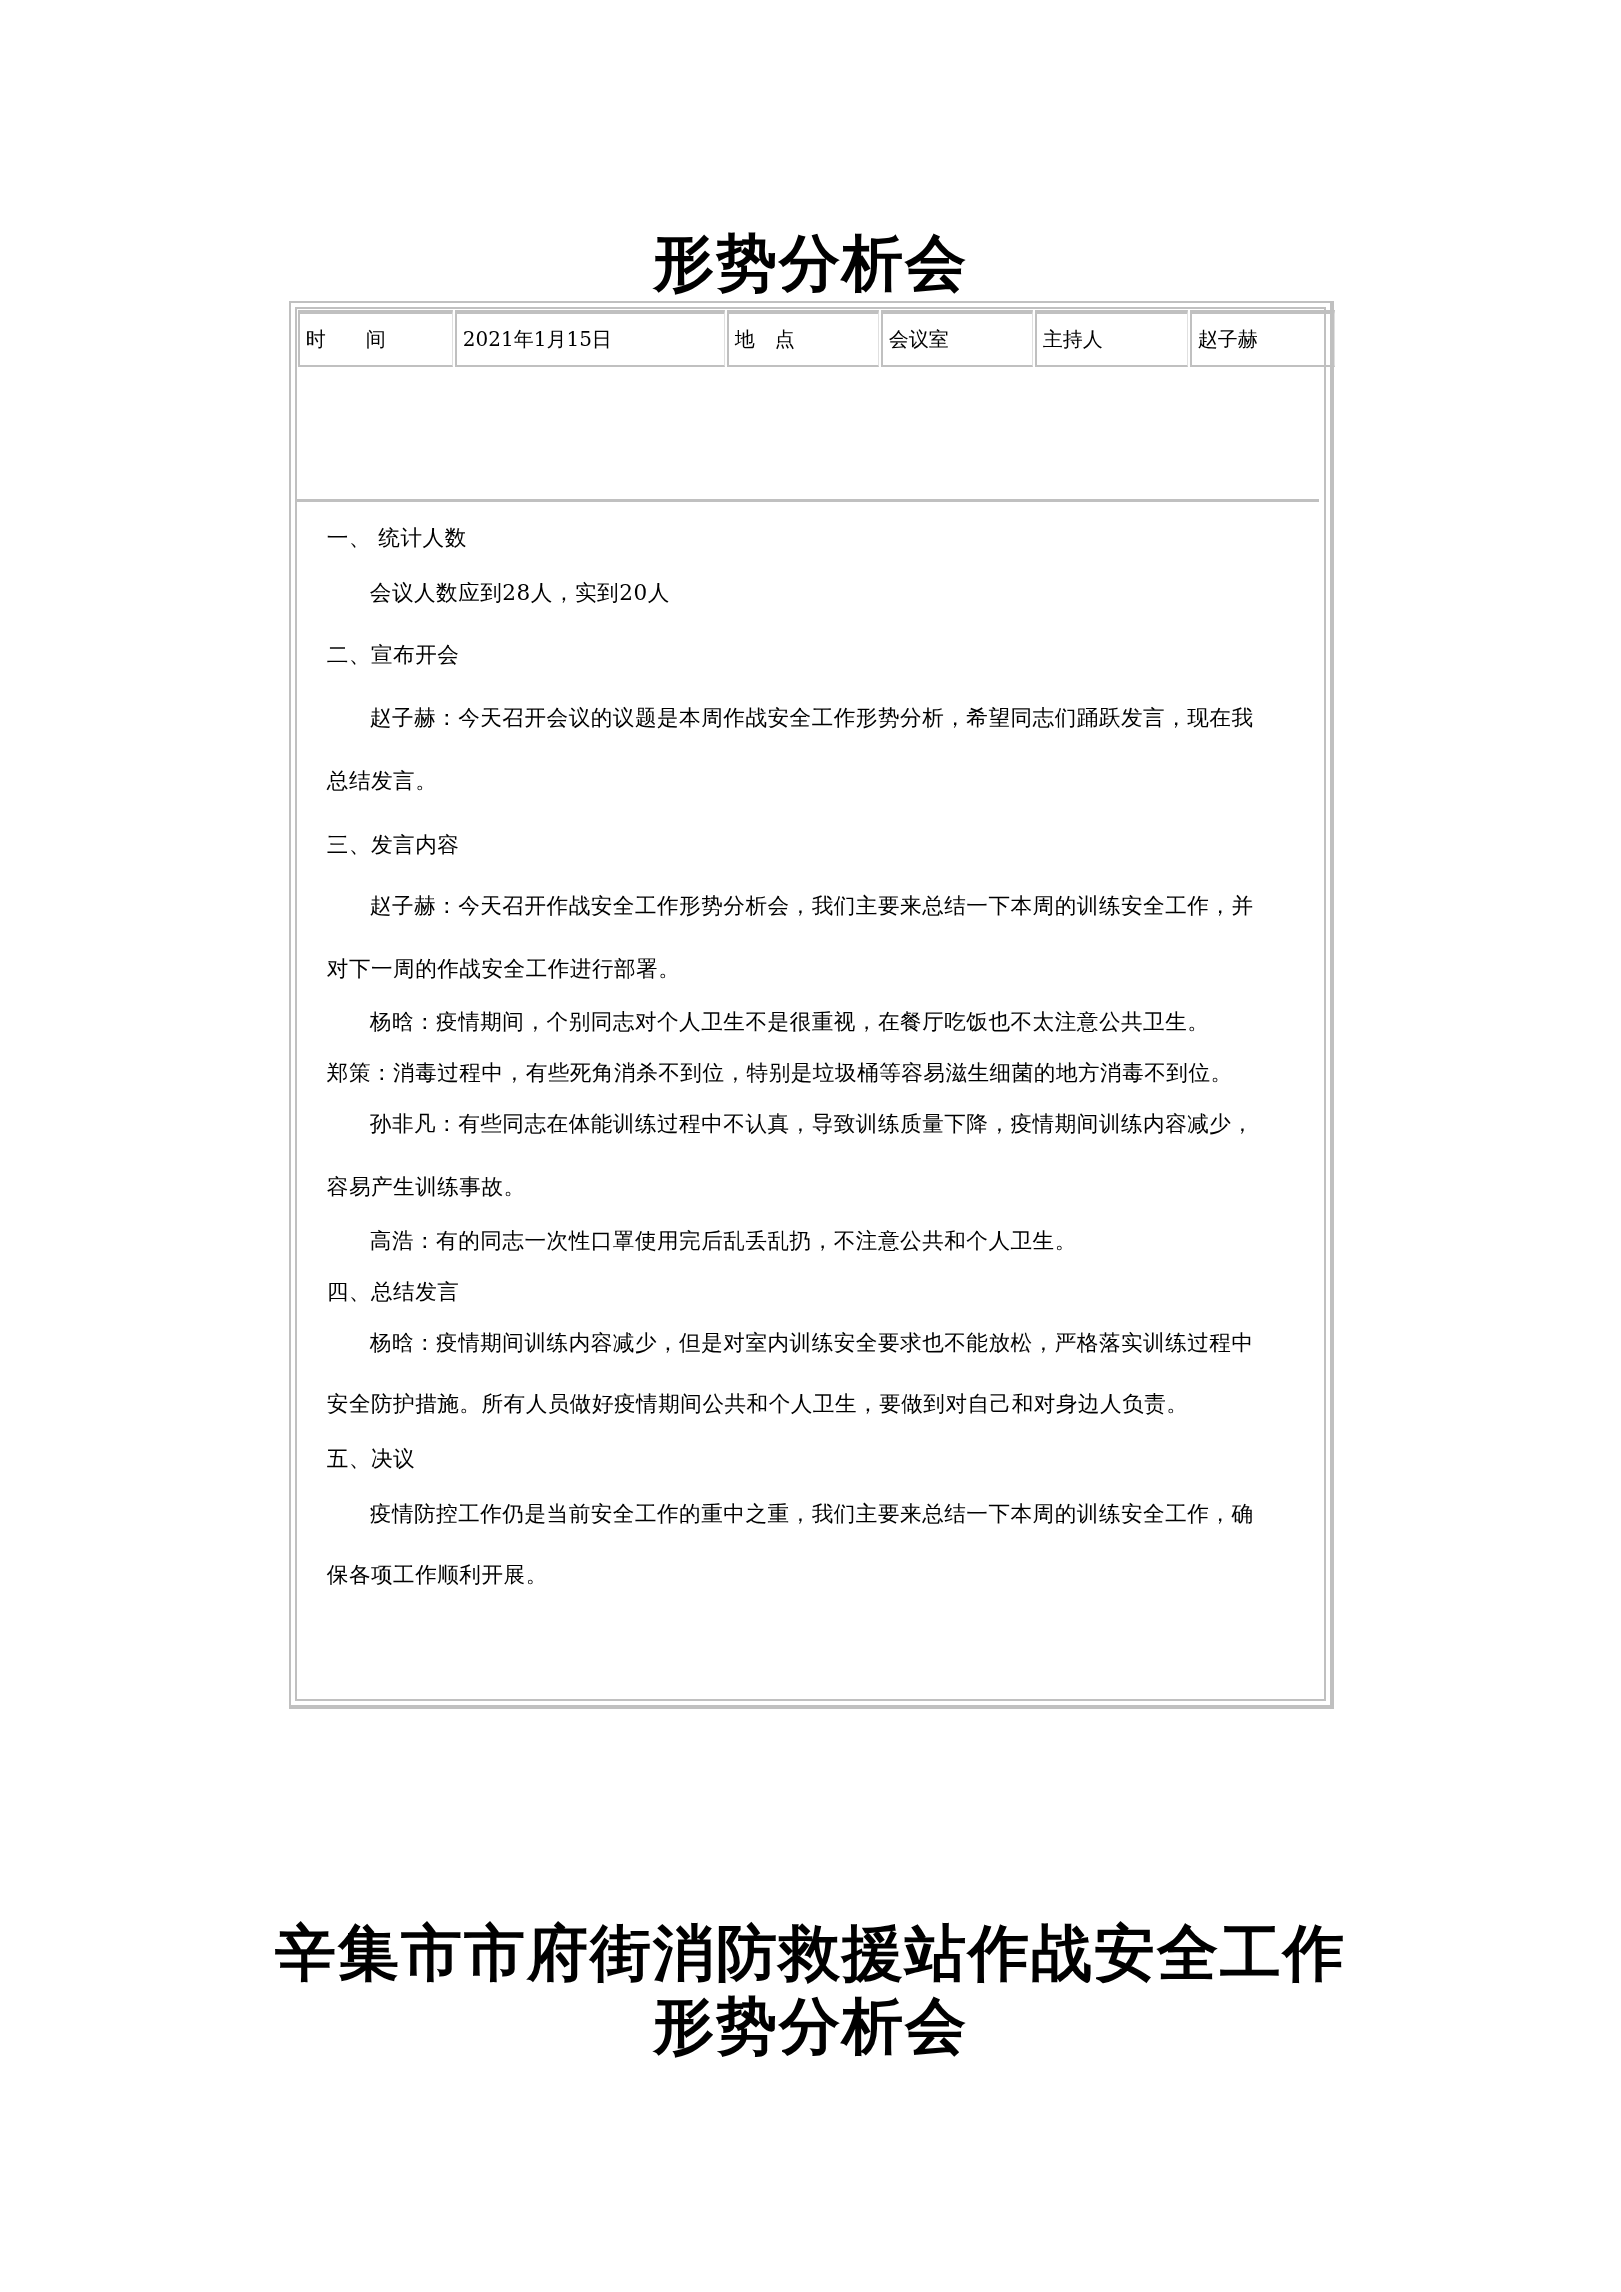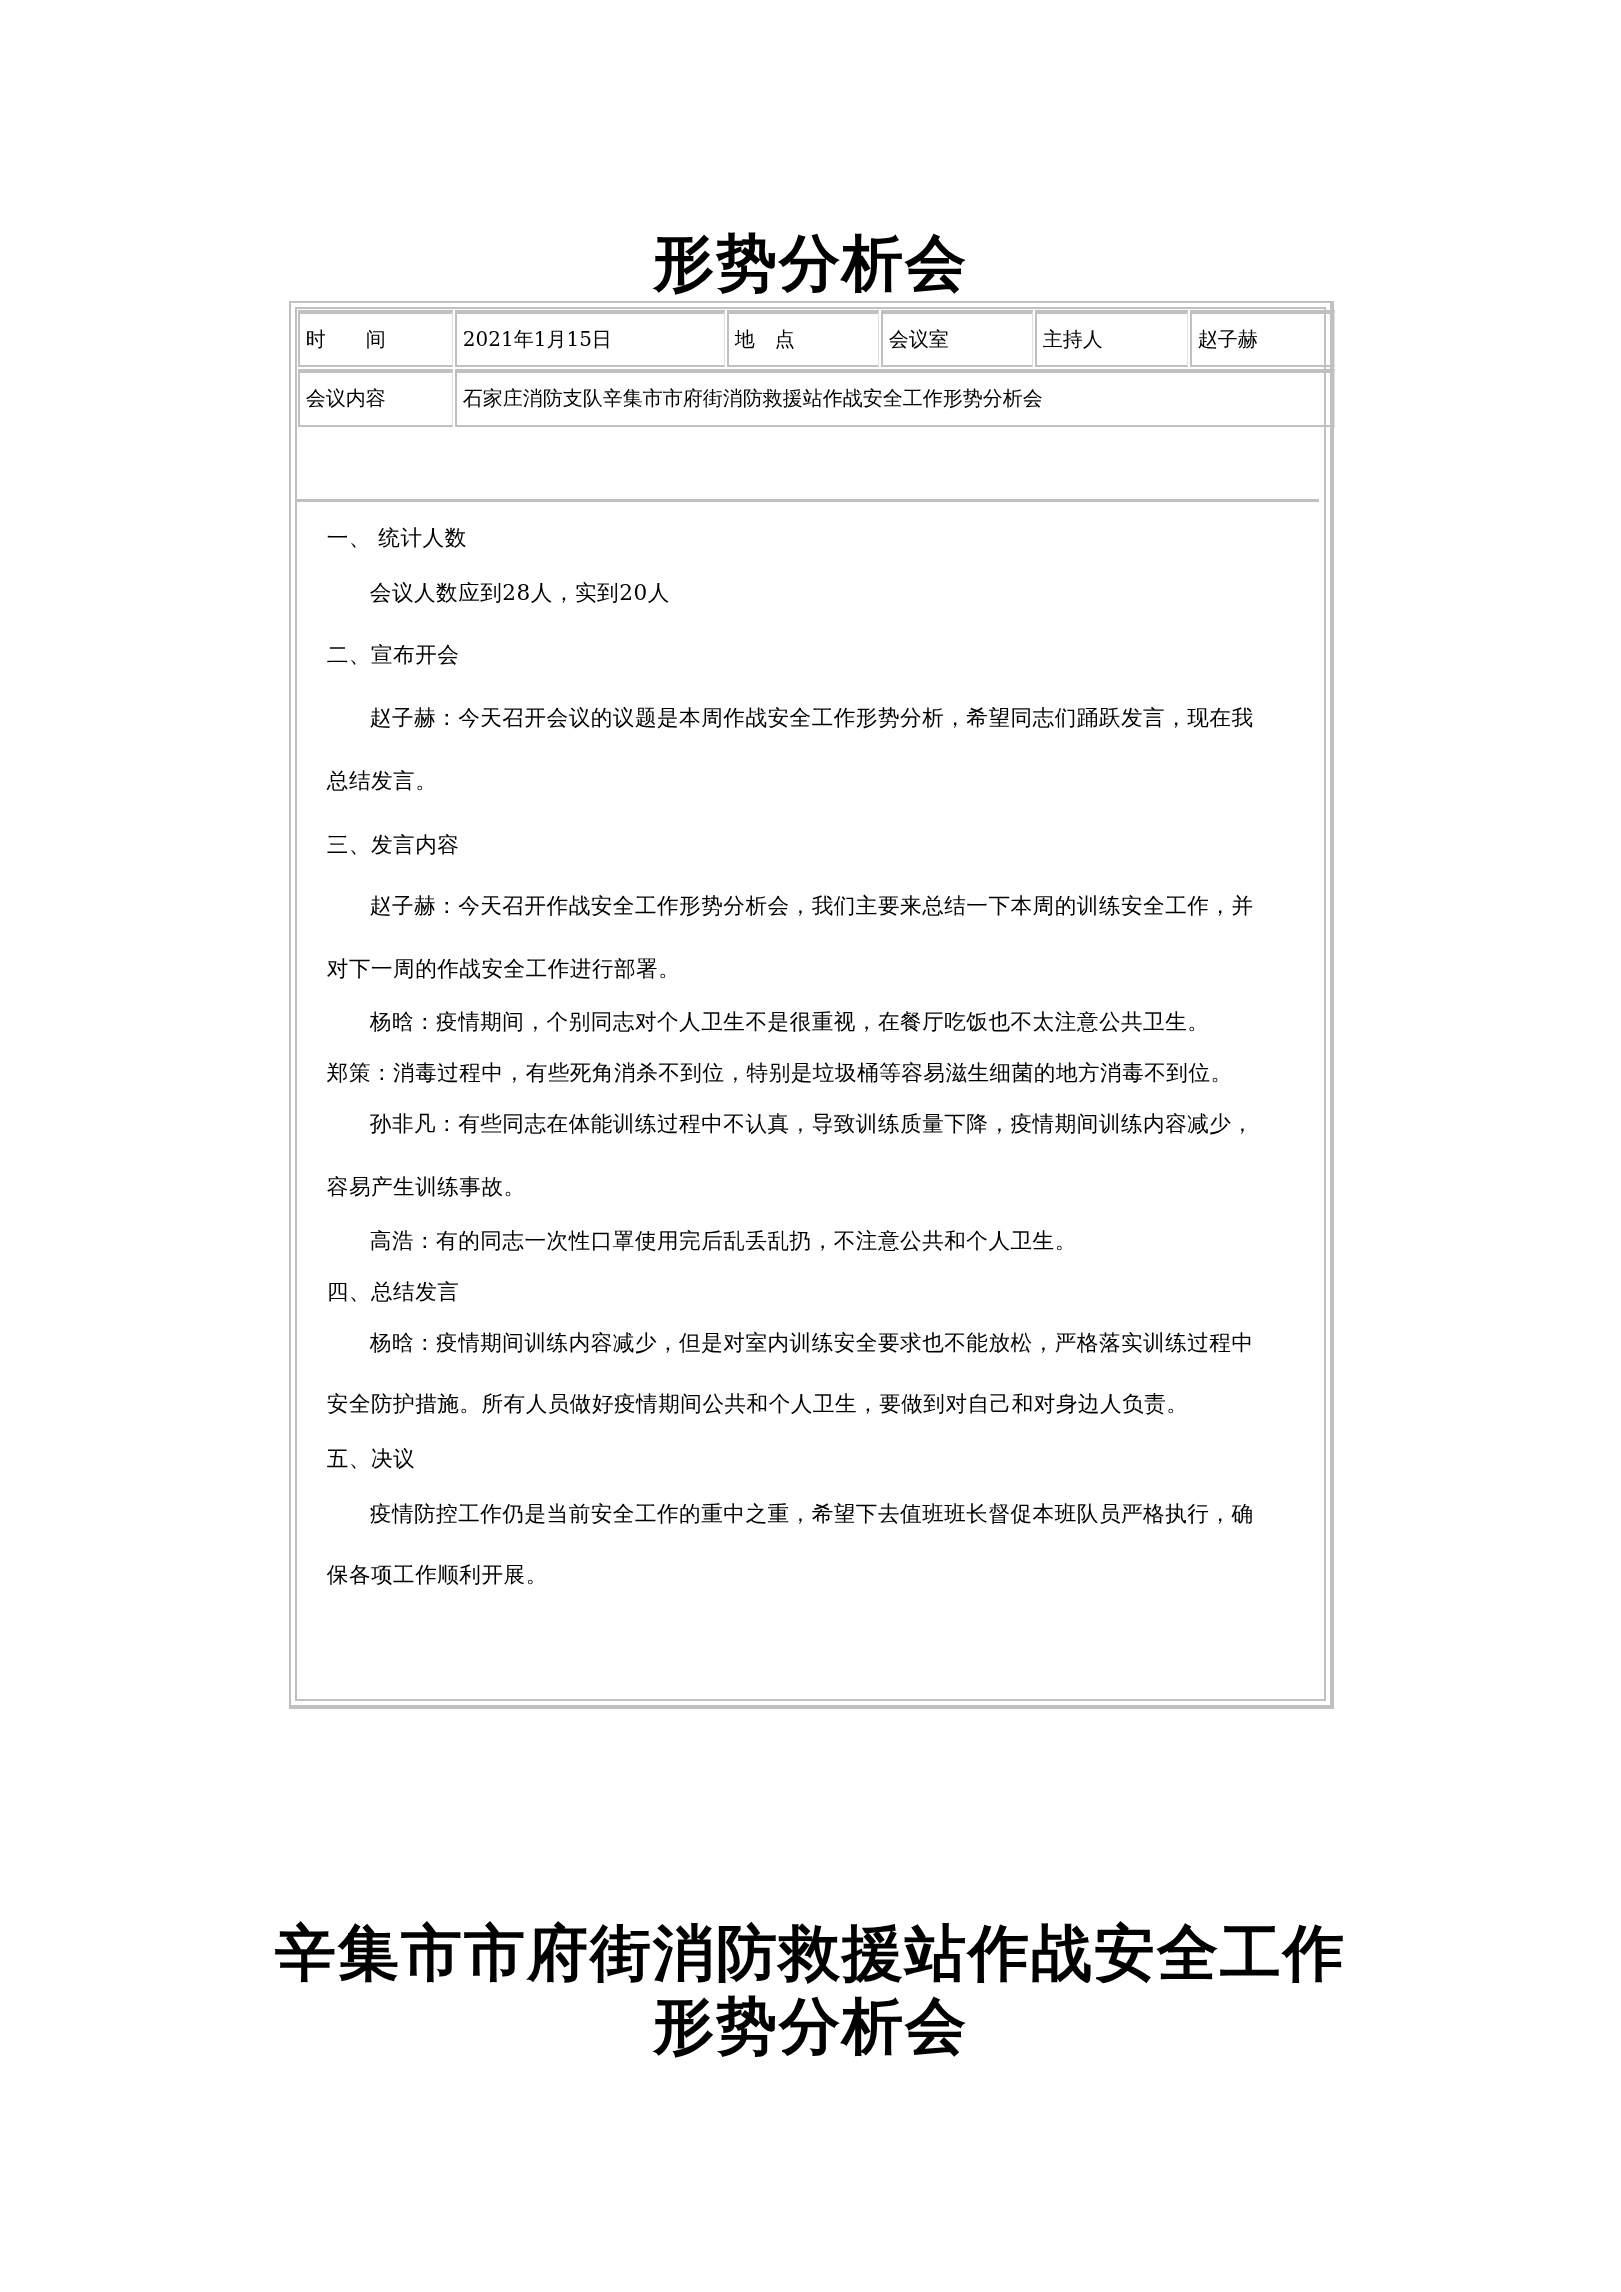--- a/index.html
+++ b/index.html
@@ -53,24 +53,20 @@
     </colgroup>
     <tbody>
         <tr class="r1">
       <td>时　　间</td>
       <td>2021年1月15日</td>
       <td>地　点</td>
       <td>会议室</td>
       <td>主持人</td>
       <td>赵子赫</td>
     </tr>
-    <tr class="r3">
-      <td>会议内容</td>
-      <td colspan="5">石家庄消防支队辛集市市府街消防救援站作战安全工作形势分析会</td>
-    </tr>
   </tbody>
     </table>
 
   <div class="sep"></div>
 
   <div class="body">
     <div class="line" style="top:15.7px">一、 统计人数</div>
     <div class="line ind" style="top:71px">会议人数应到28人，实到20人</div>
     <div class="line" style="top:133px">二、宣布开会</div>
     <div class="line ind" style="top:196px">赵子赫：今天召开会议的议题是本周作战安全工作形势分析，希望同志们踊跃发言，现在我</div>
@@ -80,20 +76,20 @@
     <div class="line" style="top:447px">对下一周的作战安全工作进行部署。</div>
     <div class="line ind" style="top:500px">杨晗：疫情期间，个别同志对个人卫生不是很重视，在餐厅吃饭也不太注意公共卫生。</div>
     <div class="line" style="top:551px">郑策：消毒过程中，有些死角消杀不到位，特别是垃圾桶等容易滋生细菌的地方消毒不到位。</div>
     <div class="line ind" style="top:602px">孙非凡：有些同志在体能训练过程中不认真，导致训练质量下降，疫情期间训练内容减少，</div>
     <div class="line" style="top:665px">容易产生训练事故。</div>
     <div class="line ind" style="top:719px">高浩：有的同志一次性口罩使用完后乱丢乱扔，不注意公共和个人卫生。</div>
     <div class="line" style="top:770px">四、总结发言</div>
     <div class="line ind" style="top:821px">杨晗：疫情期间训练内容减少，但是对室内训练安全要求也不能放松，严格落实训练过程中</div>
     <div class="line" style="top:882px">安全防护措施。所有人员做好疫情期间公共和个人卫生，要做到对自己和对身边人负责。</div>
     <div class="line" style="top:937px">五、决议</div>
-    <div class="line ind" style="top:992px">疫情防控工作仍是当前安全工作的重中之重，希望下去值班班长督促本班队员严格执行，确</div>
+    <div class="line ind" style="top:992px">疫情防控工作仍是当前安全工作的重中之重，我们主要来总结一下本周的训练安全工作，确</div>
     <div class="line" style="top:1053px">保各项工作顺利开展。</div>
   </div>
 </div>
 
 <div id="title-2a" class="title">辛集市市府街消防救援站作战安全工作</div>
 <div id="title-2b" class="title">形势分析会</div>
 
 
 </body></html>

